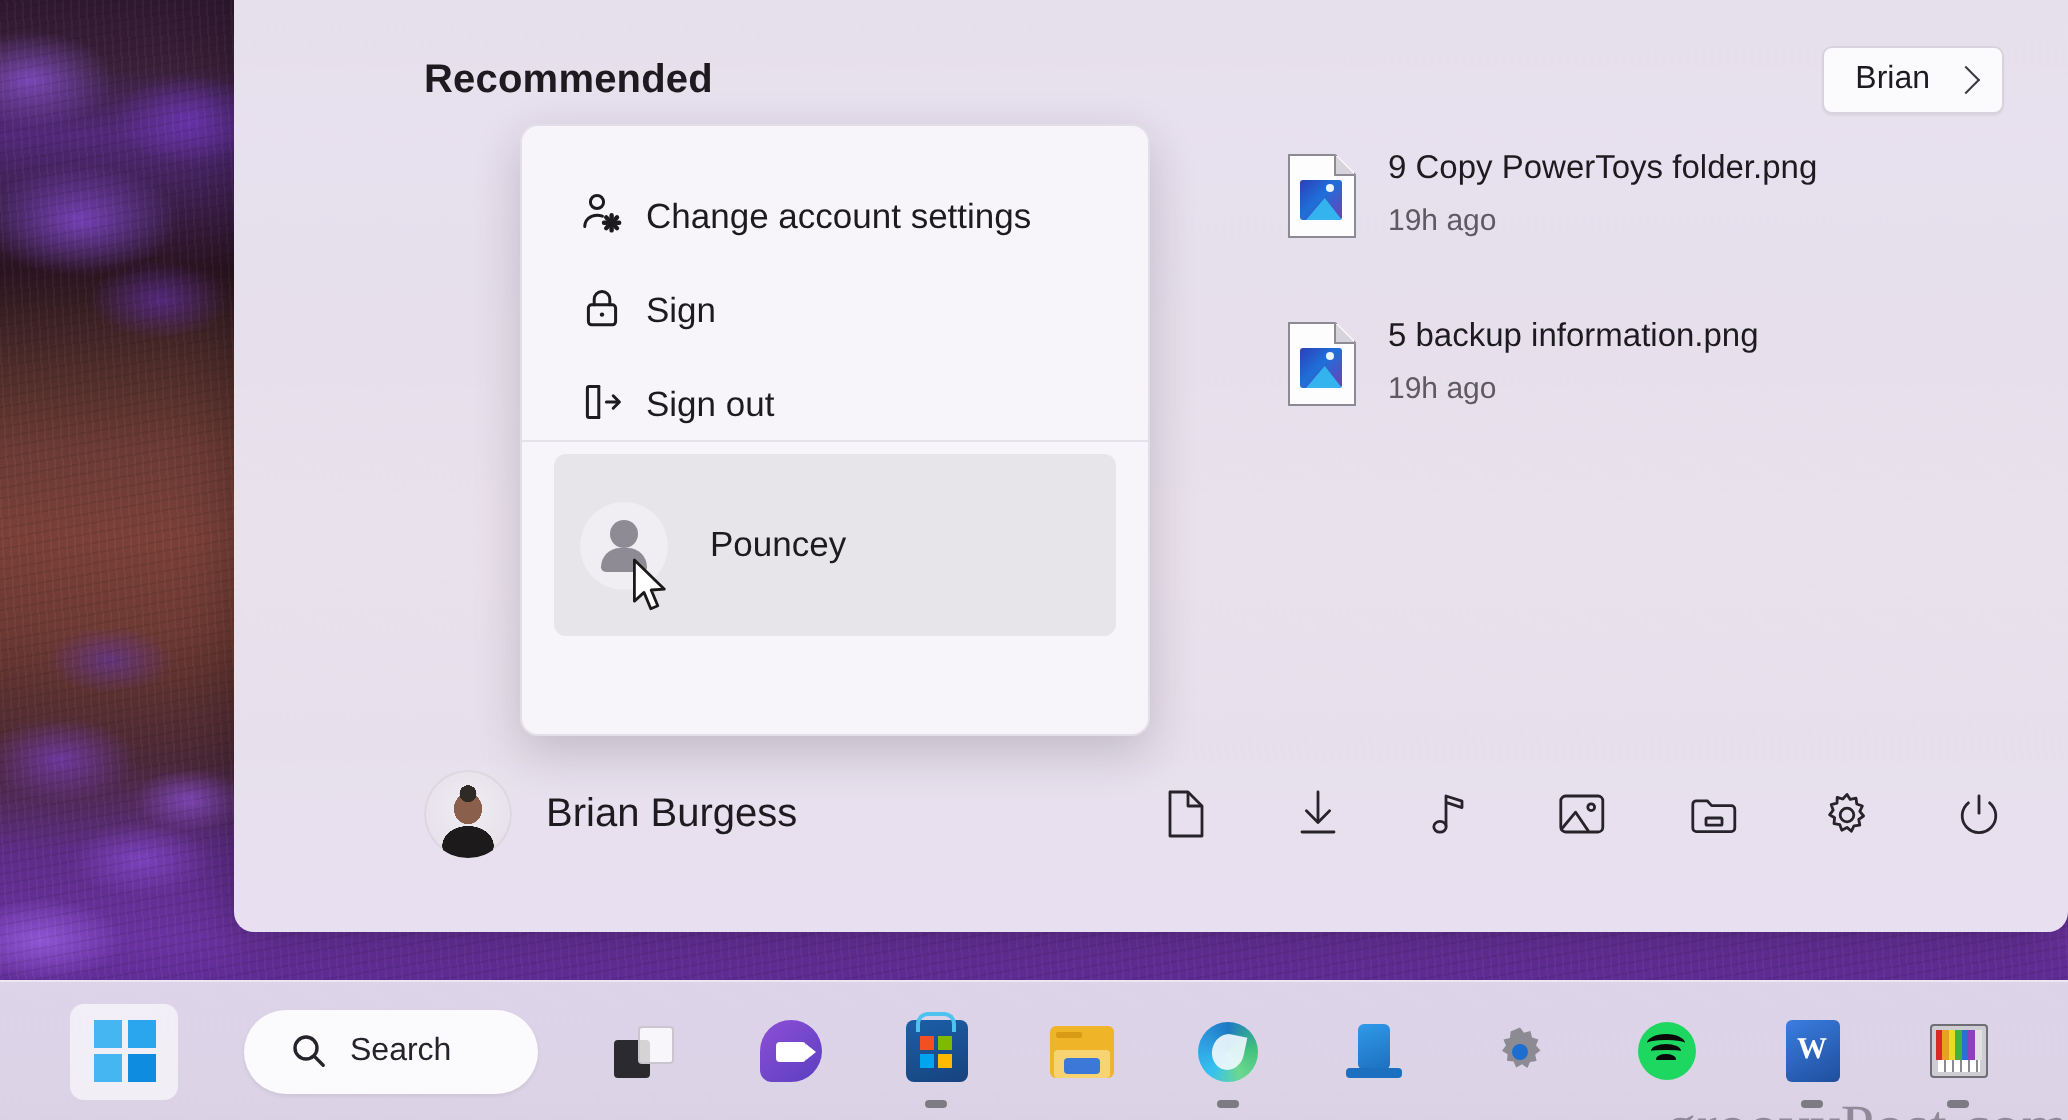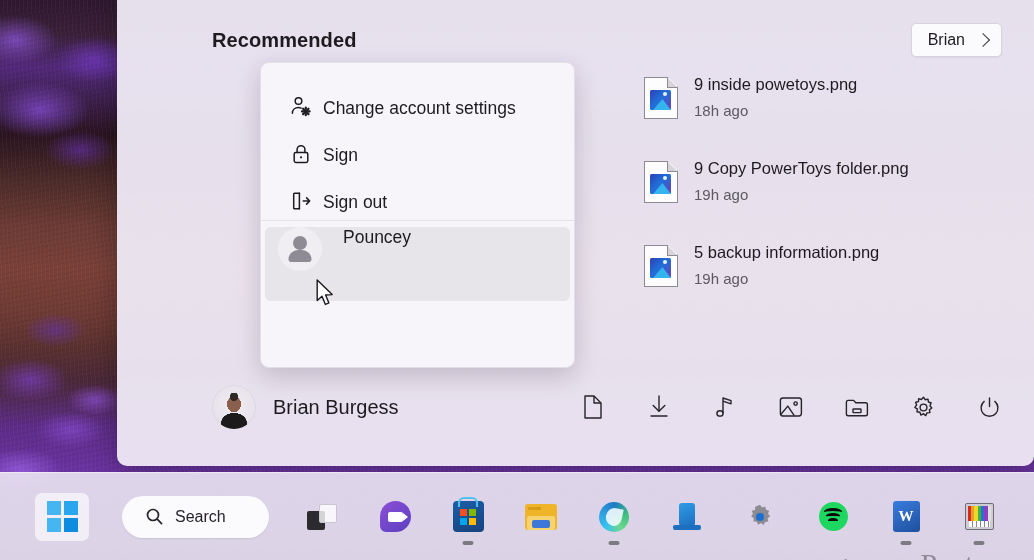--- a/index.html
+++ b/index.html
@@ -101,21 +101,21 @@
   }
   .fly-row{
     display:flex; align-items:flex-end; height:47px;
     padding:0 0 0 28px; cursor:pointer;
   }
   .fly-row .ico{ width:34px; flex:none; display:flex; align-items:center; justify-content:flex-start; }
   .fly-row .lbl{ font-size:17.5px; color:#1d1b20; }
   .fly-divider{ height:1px; background:#e6e2ea; margin:7px 0 6px; }
 
   .user-row{
-    display:flex; align-items:flex-start; height:74px; margin:0 4px;
+    display:flex; align-items:center; height:91px; margin:0 16px;
     padding-left:13px; border-radius:6px; cursor:pointer;
   }
   .user-row.active{ background:#e7e4ea; }
   .user-row .lbl{ font-size:17.5px; color:#1d1b20; margin-left:21px; }
   .avatar-generic{
     width:44px; height:44px; border-radius:50%; background:#f0eef2;
     position:relative; flex:none;
   }
   .avatar-generic:before{
     content:""; position:absolute; left:50%; top:9px; transform:translateX(-50%);
@@ -143,21 +143,21 @@
       radial-gradient(ellipse 17px 13px at 50% 86%, #1d1a1c 0 75%, transparent 76%),
       radial-gradient(circle at 50% 45%, #f1edf3 0%, #e2dde7 100%);
     box-shadow:inset 0 0 0 1px rgba(0,0,0,.05);
   }
   .acct-name{ font-size:20px; color:#1d1b20; }
   .quick-icons{ display:flex; align-items:center; gap:40px; }
   .qi{ width:26px; height:26px; cursor:pointer; display:flex; align-items:center; justify-content:center; }
 
   
   #taskbar{
-    position:absolute; left:0; bottom:0; width:1034px; height:88px;
+    position:absolute; left:0; bottom:0; width:1034px; height:70px;
     background:rgba(231,225,240,.93);
     border-top:1px solid rgba(255,255,255,.45);
     display:flex; align-items:center; justify-content:center; gap:33px;
   }
   .tb{ width:40px; height:40px; position:relative; cursor:pointer;
        display:flex; align-items:center; justify-content:center; }
   .tb-start{ width:54px; height:48px; border-radius:7px; background:rgba(255,255,255,.62); }
   .win-logo{ display:grid; grid-template-columns:14px 14px; grid-template-rows:14px 14px; gap:3px; }
   .win-logo i{ display:block; background:#2aa6ef; }
   .win-logo i:nth-child(1){ background:#45b6f2; }
@@ -259,31 +259,20 @@
   </div>
 
   <div id="rec-list">
     <div class="rec-item">
       <div class="file-ico">
         <div class="page"></div>
           <div class="fold"></div>
           <div class="thumb"></div>
       </div>
       <div>
-        <div class="f-name">9 inside powetoys.png</div>
-        <div class="f-time">18h ago</div>
-      </div>
-    </div>
-    <div class="rec-item">
-      <div class="file-ico">
-        <div class="page"></div>
-          <div class="fold"></div>
-          <div class="thumb"></div>
-      </div>
-      <div>
         <div class="f-name">9 Copy PowerToys folder.png</div>
         <div class="f-time">19h ago</div>
       </div>
     </div>
     <div class="rec-item">
       <div class="file-ico">
         <div class="page"></div>
           <div class="fold"></div>
           <div class="thumb"></div>
       </div>

